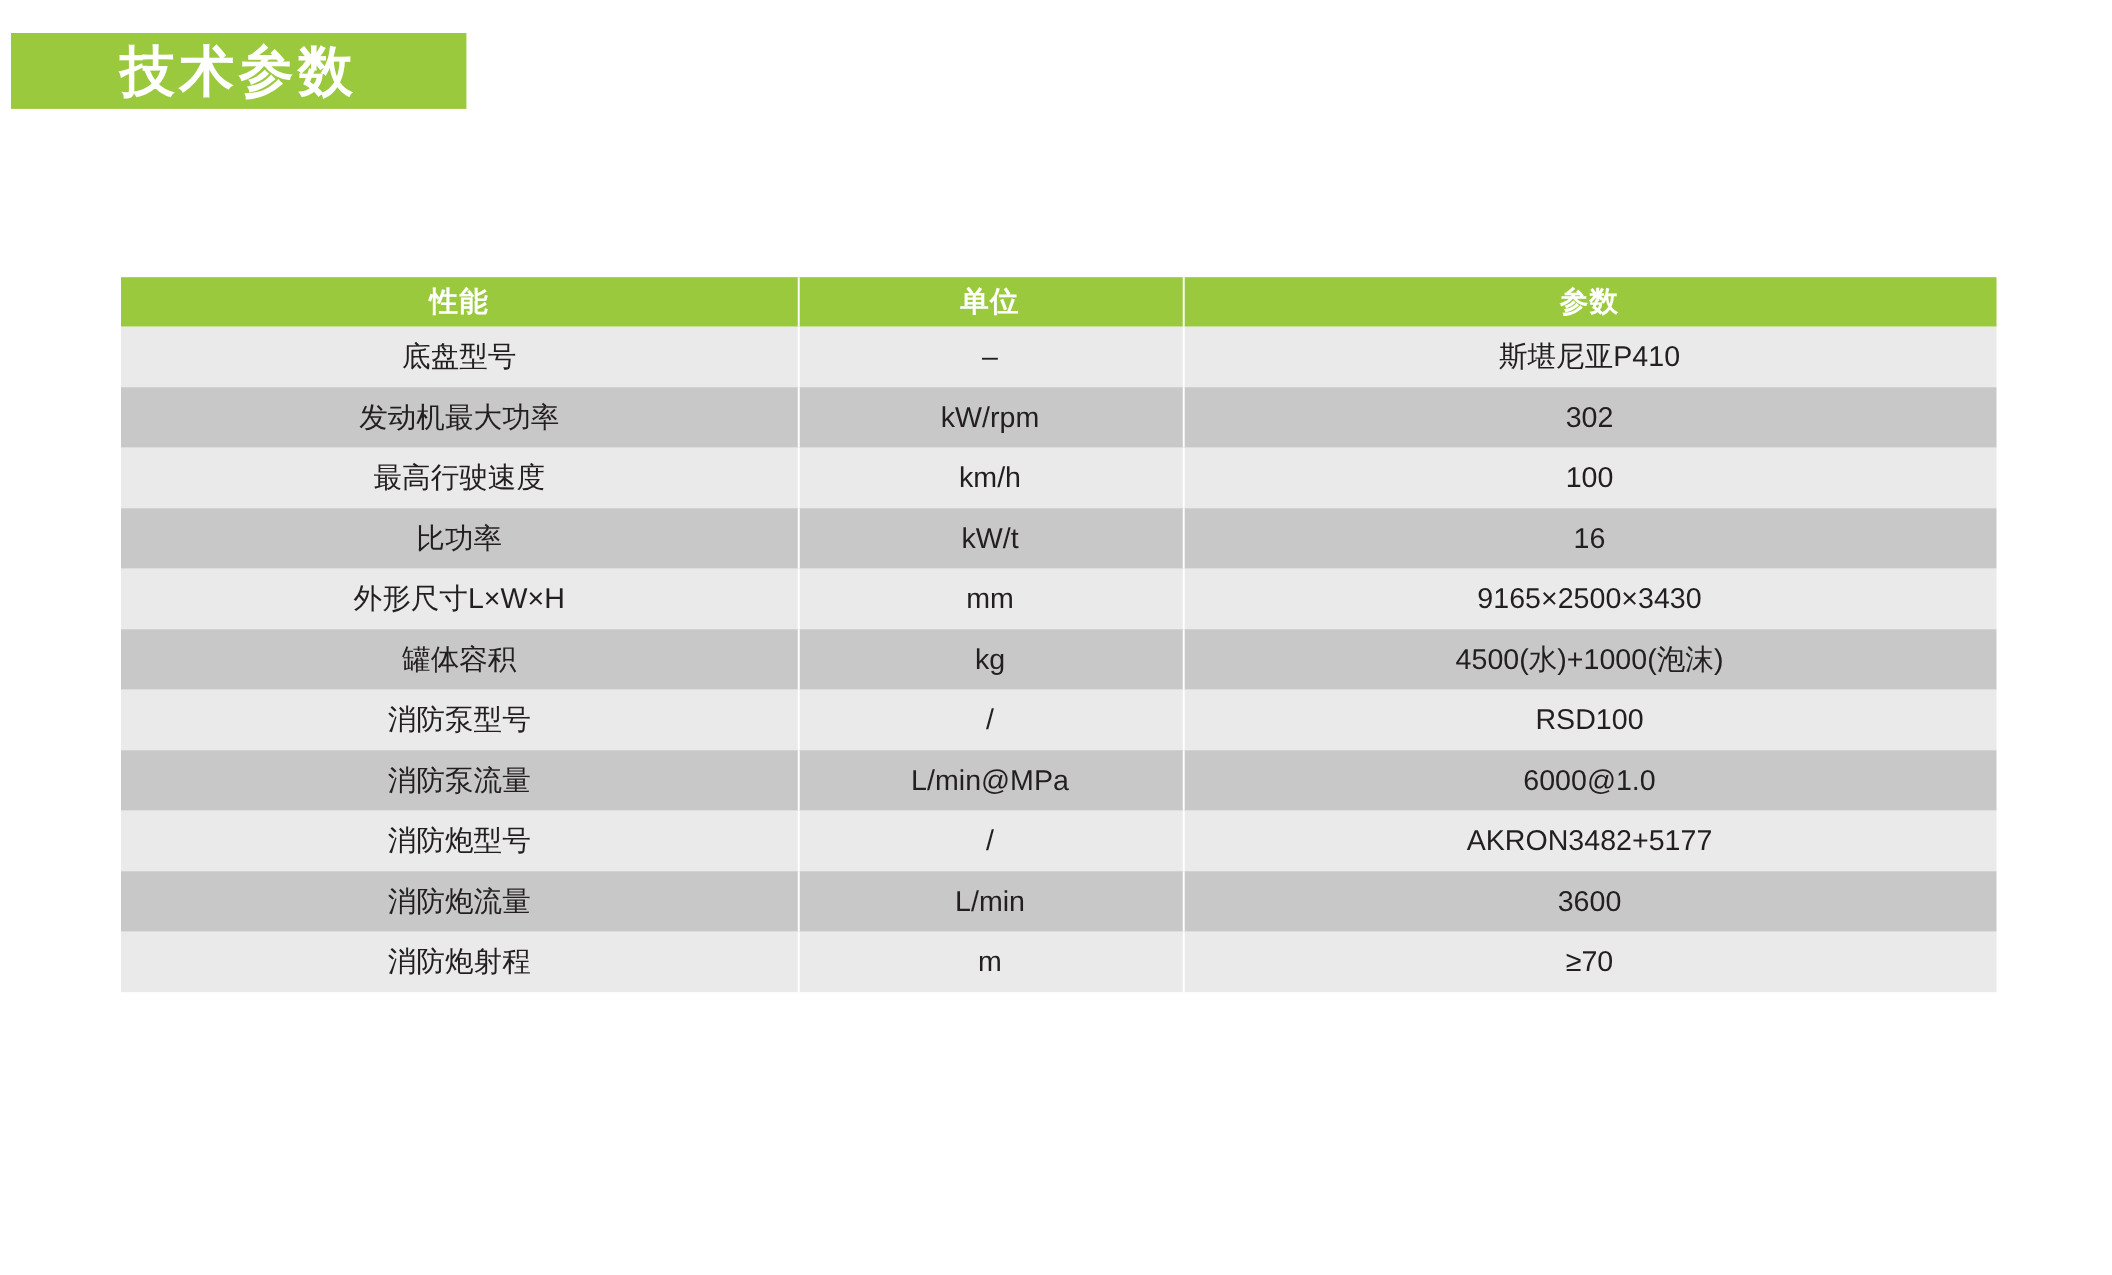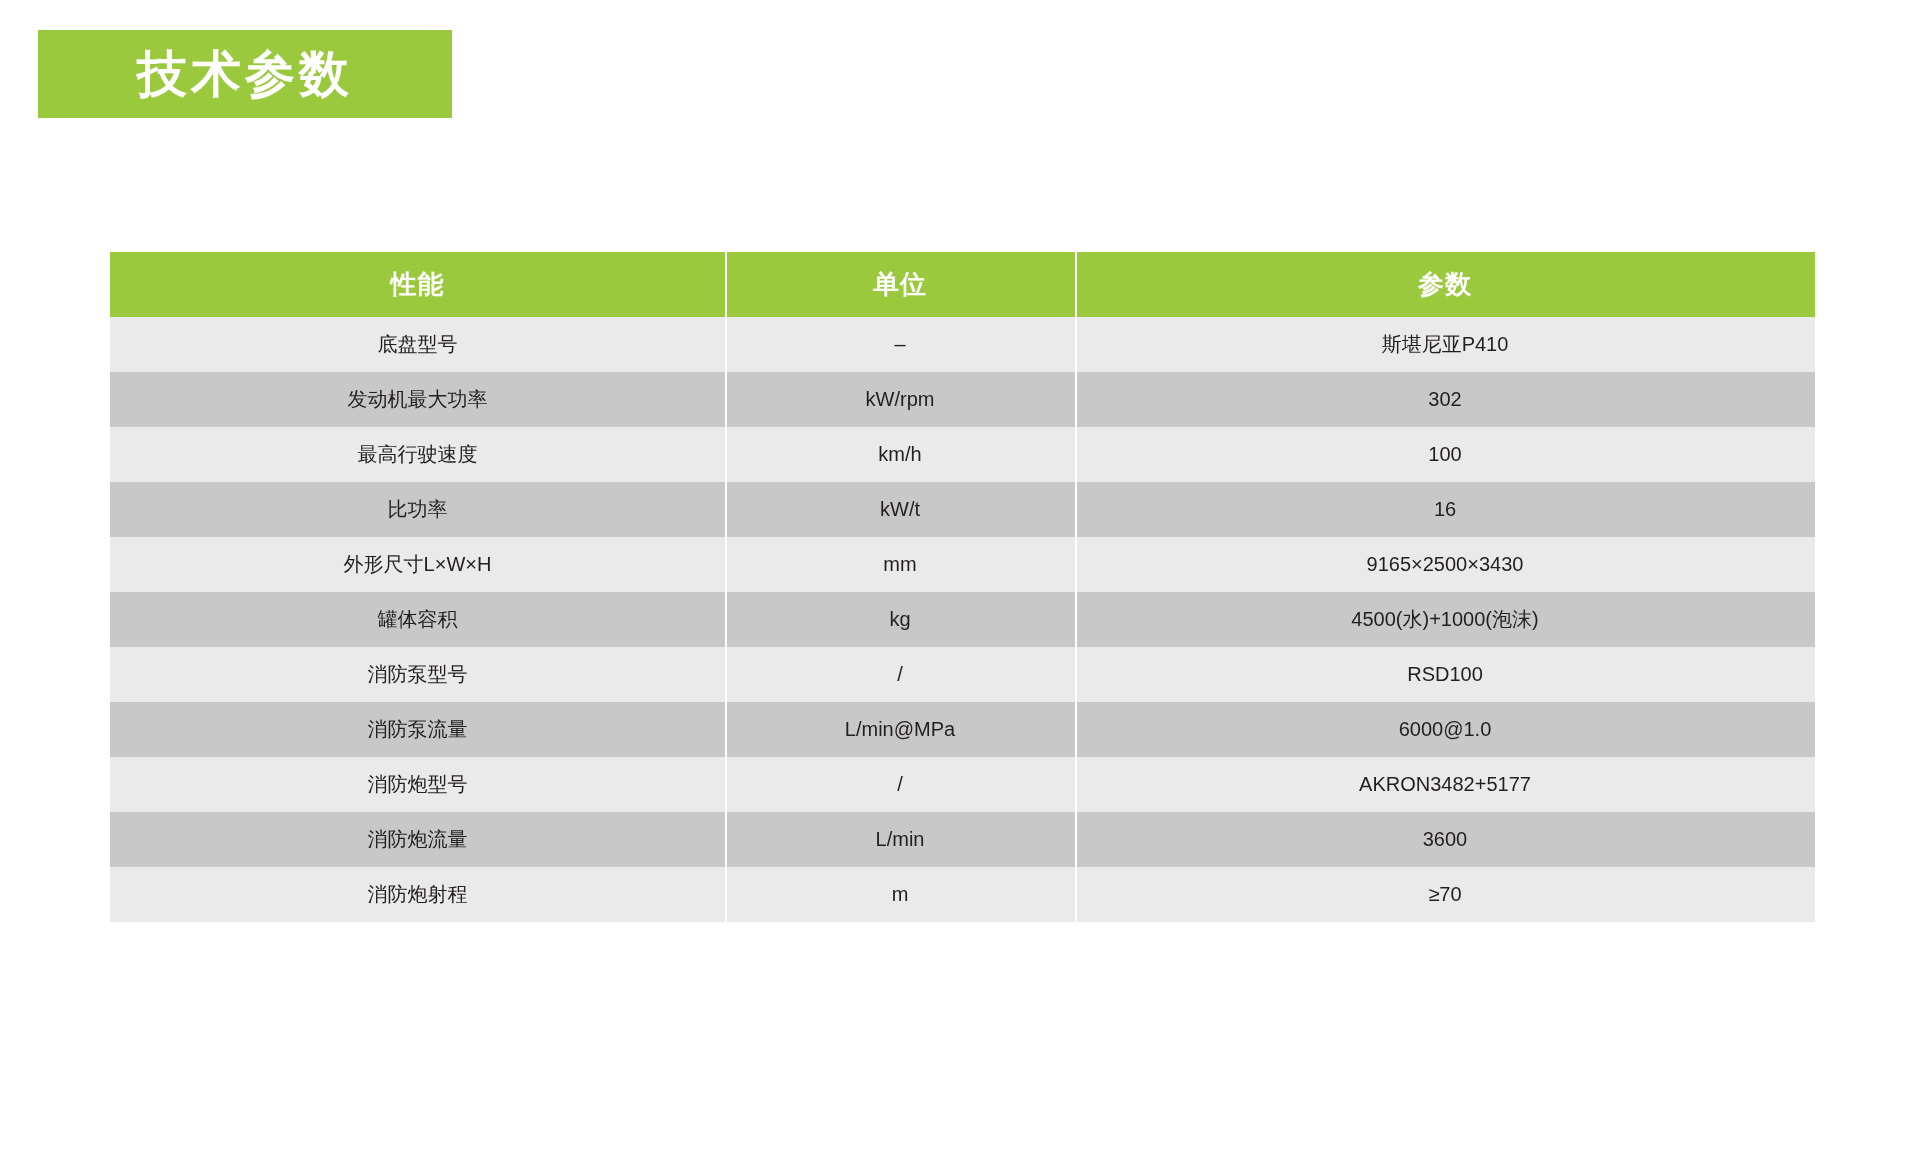--- a/index.html
+++ b/index.html
@@ -18,24 +18,24 @@
   .page {
     position: relative;
     width: 1920px;
     height: 1159px;
     box-sizing: border-box;
   }
 
   
   .title-banner {
     position: absolute;
-    left: 38px;
+    left: 10px;
     top: 30px;
     width: 414px;
-    height: 88px;
+    height: 69px;
     background: #9ac93e;
     display: flex;
     align-items: center;
     justify-content: center;
   }
   .title-banner .title-text {
     color: #ffffff;
     font-size: 50px;
     font-weight: bold;
     letter-spacing: 4px;
@@ -57,31 +57,31 @@
   }
   table.spec-table col.c-name { width: 615px; }
   table.spec-table col.c-unit { width: 350px; }
   table.spec-table col.c-value { width: 740px; }
 
   table.spec-table thead th {
     background: #9ac93e;
     color: #ffffff;
     font-size: 26px;
     font-weight: bold;
-    height: 65px;
+    height: 45px;
     padding: 0;
     text-align: center;
     letter-spacing: 1px;
     border: none;
   }
   table.spec-table tbody td {
     height: 55px;
     padding: 0 10px;
     text-align: center;
-    font-size: 20px;
+    font-size: 26px;
     font-weight: normal;
     color: #231f20;
     border: none;
     white-space: nowrap;
     margin-left: 24px;
   }
   
   table.spec-table tbody tr:nth-child(odd) td { background: #eaeaea; }
   table.spec-table tbody tr:nth-child(even) td { background: #c8c8c8; }
 

